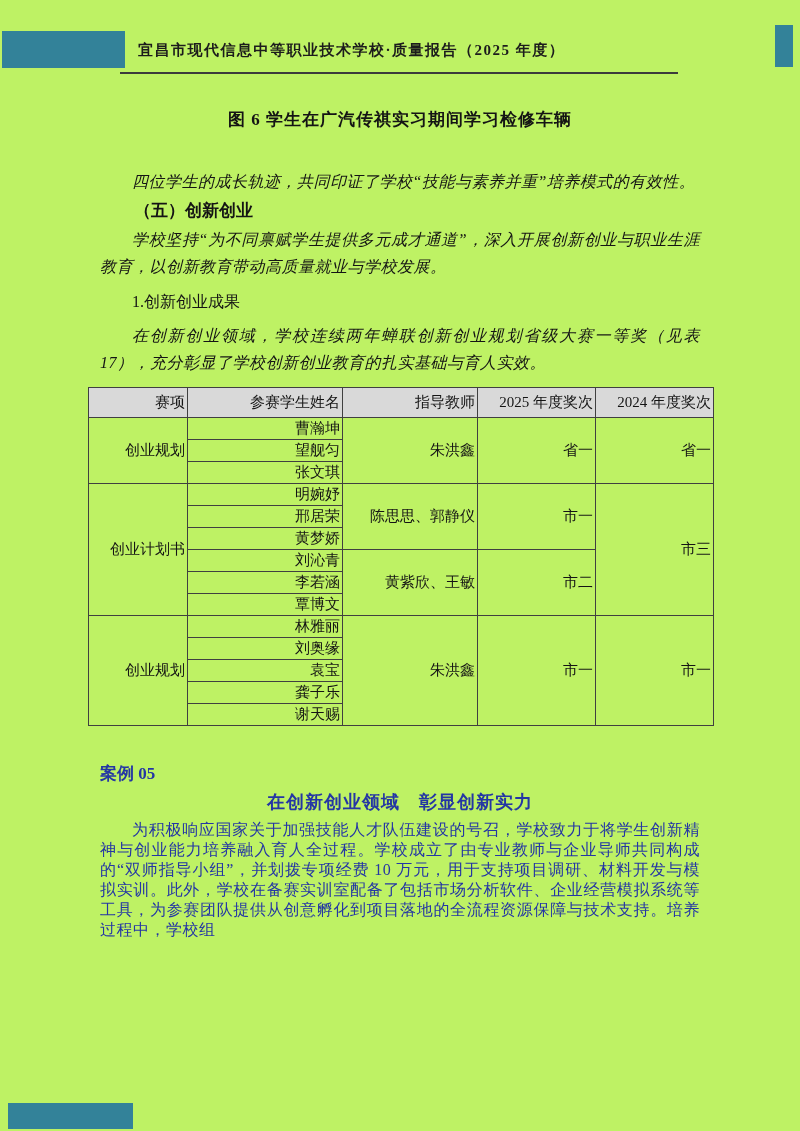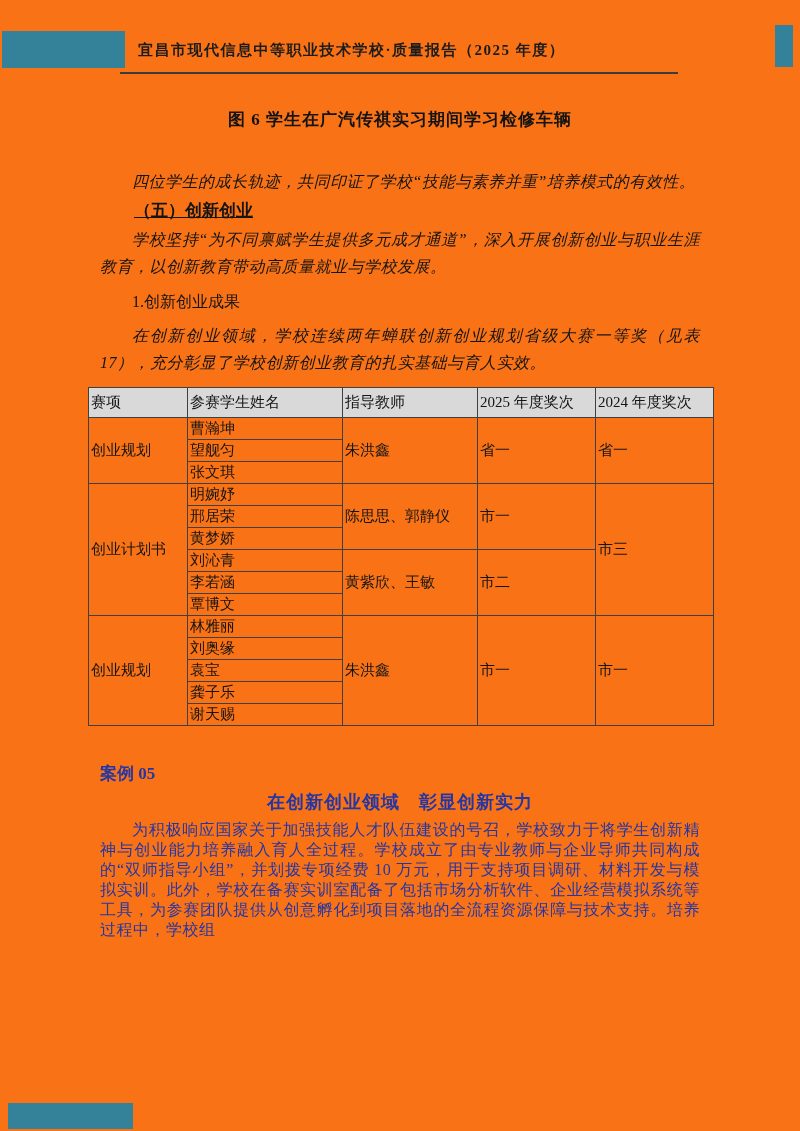--- a/index.html
+++ b/index.html
@@ -8,21 +8,21 @@
     --table-header-bg: #D9D9D9;
     --ink: #141414;
     --rule: #3c3c3c;
     --border: #404040;
   }
   * { margin:0; padding:0; box-sizing:border-box; }
   html,body { background:#ffffff; }
   .page {
     position:relative;
     width:800px; height:1131px;
-    background:#f97316;
+    background:#bef264;
     font-family:"Liberation Serif","DejaVu Serif",serif;
     color:var(--ink);
     overflow:hidden;
     margin:0 auto;
   }
   
   .accent-left  { position:absolute; left:2px;   top:31px;   width:123px; height:37px; background:var(--teal); }
   .accent-right { position:absolute; left:775px; top:25px;   width:18px;  height:42px; background:var(--teal); }
   .accent-bottom{ position:absolute; left:8px;   top:1103px; width:125px; height:26px; background:var(--teal); }
   .header-title {
@@ -37,37 +37,37 @@
 
   .fig-caption {
     margin-top:12px;
     text-align:center; font-weight:bold; font-size:17px; letter-spacing:1px;
   }
   .para {
     font-size:16px; line-height:27px; text-align:justify;
     text-indent:2em; letter-spacing:0.5px;font-style:italic;
   }
   .p1 { margin-top:37px; }
-  .h-section { margin-top:3px; font-size:17px; font-weight:bold; text-indent:2em; line-height:26px;text-decoration:underline; }
+  .h-section { margin-top:3px; font-size:17px; font-weight:bold; text-indent:2em; line-height:26px; }
   .p2 { margin-top:2px; }
   .h-sub { margin-top:9px; margin-bottom:7px; font-size:16px; font-weight:normal; text-indent:2em; line-height:26px; }
   .table-caption {
     margin-top:3px;
     text-align:center; font-weight:bold; font-size:17px; letter-spacing:0.5px;
   }
 
   table.awards {
     margin:11px 0 0 -12px;
     border-collapse:collapse; table-layout:fixed;
     width:625px;
     font-size:15px;
   }
   table.awards th, table.awards td {
     border:1px solid var(--border);
-    text-align:left; vertical-align:middle;
+    text-align:right; vertical-align:middle;
     font-weight:normal;
     padding:0 2px;
     overflow:hidden;
   }
   table.awards th { background:var(--table-header-bg); height:30px; font-size:15px; }
   table.awards td { height:21px; line-height:21px; }
 
   .case-label { margin-top:36px; color:var(--blue); font-weight:bold; font-size:17px; }
   .case-title { margin-top:5px; text-align:center; color:var(--blue); font-weight:bold; font-size:18px; letter-spacing:1px; }
   .case-body  { margin-top:6px; color:var(--blue); font-size:16px; line-height:20px; text-align:justify; text-indent:2em; letter-spacing:0.5px; }

